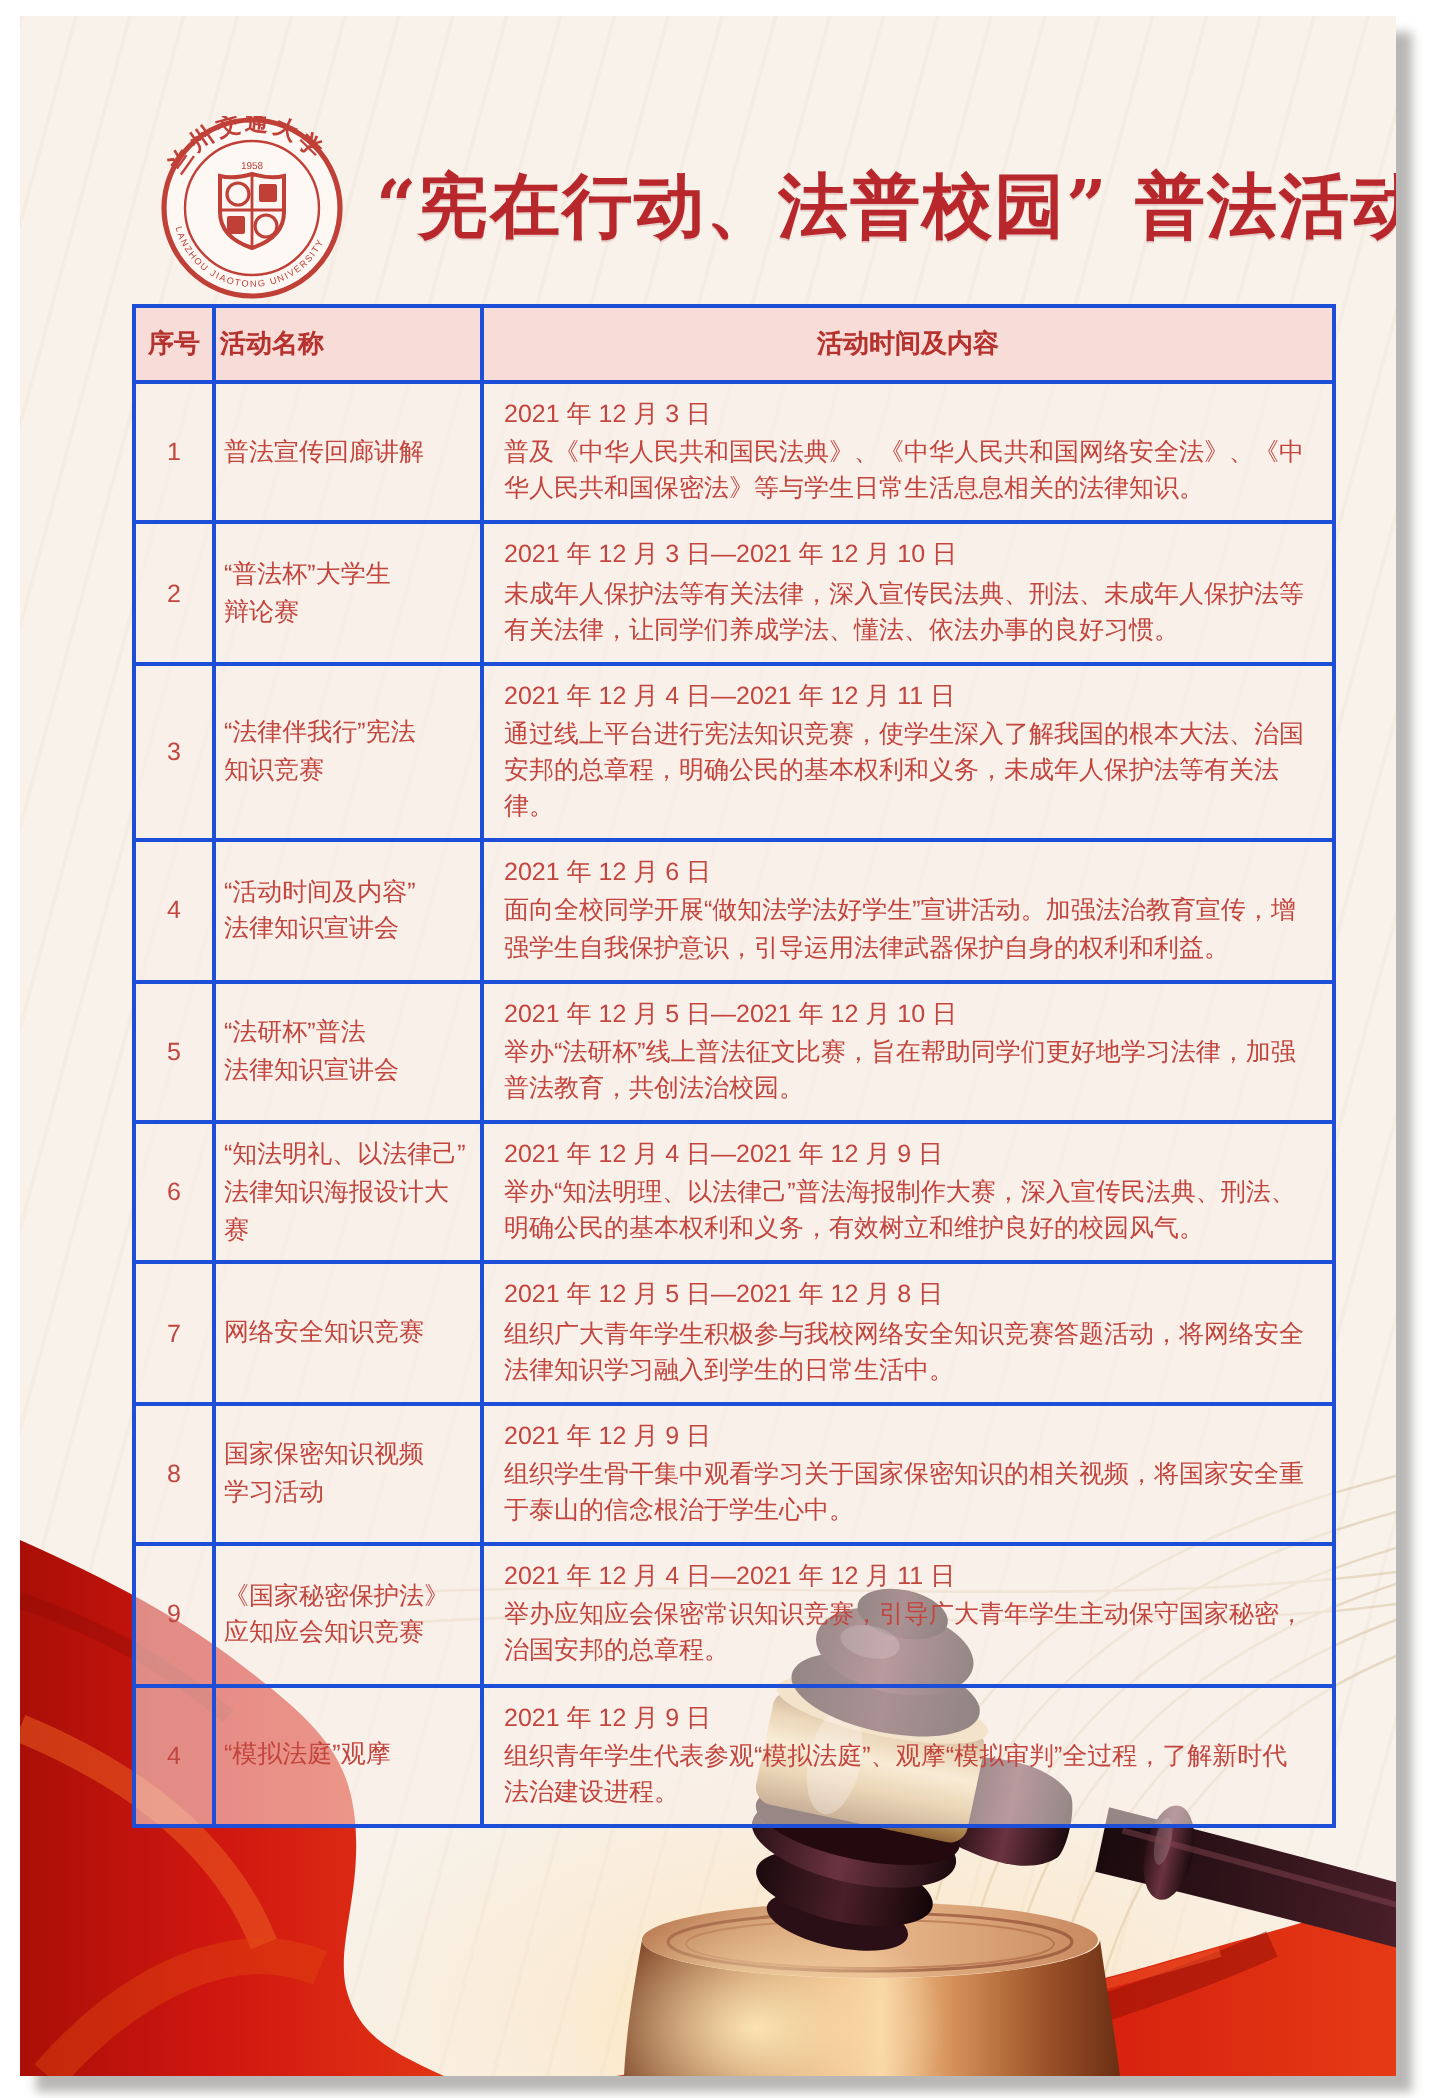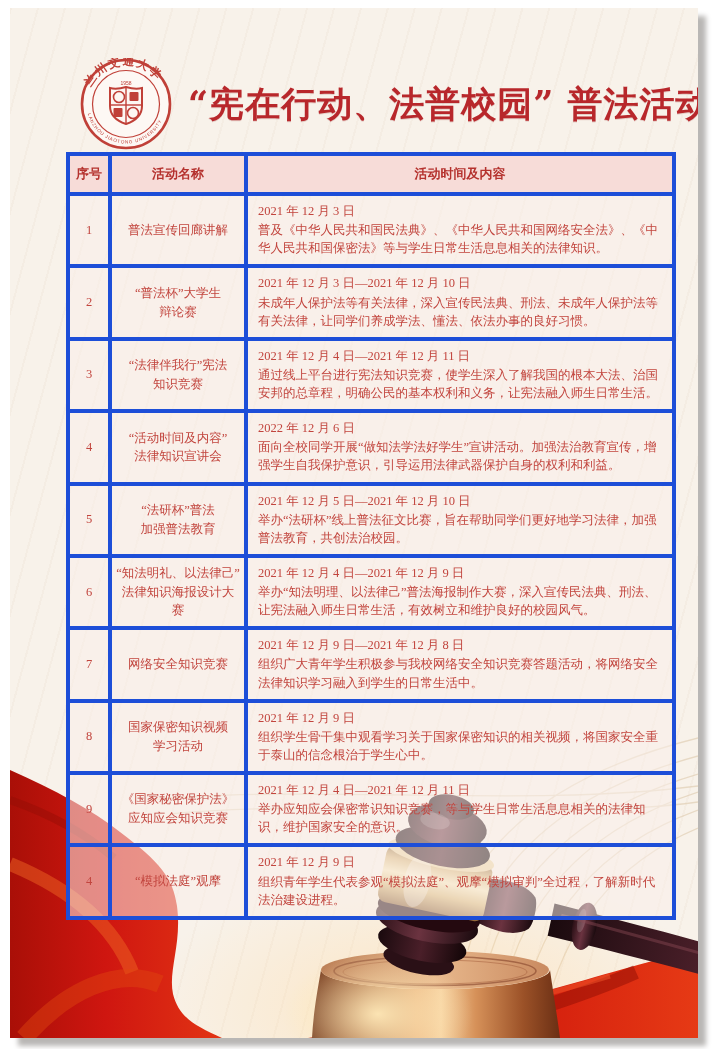--- a/index.html
+++ b/index.html
@@ -31,31 +31,30 @@
     letter-spacing:1px;white-space:nowrap;
     font-family:"DejaVu Serif","Liberation Serif",serif;
     text-shadow:0 1px 0 rgba(120,10,10,0.15);
   }
   .law-table{
     position:absolute;left:56px;top:144px;width:582px;
     border-collapse:collapse;table-layout:fixed;
     color:#c2453e;
   }
   .law-table th,.law-table td{
-    border:4px solid #1d4ed8;
+    border:2px solid #1d4ed8;
     vertical-align:middle;
-    font-family:Liberation Serif, serif;
   }
   .law-table th{
     background:#f7dcd8;color:#b5322e;font-size:13px;font-weight:bold;
     height:32px;padding:2px;
   }
   .law-table td{background:rgba(250,238,233,0.55);}
   .c-no{width:34px;text-align:center;font-size:12.5px;}
-  .c-name{width:128px;text-align:center;font-size:12.5px;line-height:1.5;
+  .c-name{width:128px;text-align:left;font-size:12.5px;line-height:1.5;
     white-space:pre-line;padding:6px 4px;}
   .c-content{width:420px;text-align:left;font-size:12.5px;line-height:1.45;
     padding:6px 10px 7px 10px;}
   .c-content .date{margin-bottom:1px;}
 </style>
 </head>
 <body>
 
 <div class="poster-card">
 
@@ -231,80 +230,80 @@
         <div class="desc">未成年人保护法等有关法律，深入宣传民法典、刑法、未成年人保护法等有关法律，让同学们养成学法、懂法、依法办事的良好习惯。</div>
       </td>
     </tr>
 
     <tr>
       <td class="c-no">3</td>
       <td class="c-name">“法律伴我行”宪法
 知识竞赛</td>
       <td class="c-content">
         <div class="date">2021 年 12 月 4 日—2021 年 12 月 11 日</div>
-        <div class="desc">通过线上平台进行宪法知识竞赛，使学生深入了解我国的根本大法、治国安邦的总章程，明确公民的基本权利和义务，让宪法融入师生日常生活。</div>
+        <div class="desc">通过线上平台进行宪法知识竞赛，使学生深入了解我国的根本大法、治国安邦的总章程，明确公民的基本权利和义务，未成年人保护法等有关法律。</div>
       </td>
     </tr>
 
     <tr>
       <td class="c-no">4</td>
       <td class="c-name">“活动时间及内容”
 法律知识宣讲会</td>
       <td class="c-content">
-        <div class="date">2022 年 12 月 6 日</div>
+        <div class="date">2021 年 12 月 6 日</div>
         <div class="desc">面向全校同学开展“做知法学法好学生”宣讲活动。加强法治教育宣传，增强学生自我保护意识，引导运用法律武器保护自身的权利和利益。</div>
       </td>
     </tr>
 
     <tr>
       <td class="c-no">5</td>
       <td class="c-name">“法研杯”普法
-加强普法教育</td>
+法律知识宣讲会</td>
       <td class="c-content">
         <div class="date">2021 年 12 月 5 日—2021 年 12 月 10 日</div>
         <div class="desc">举办“法研杯”线上普法征文比赛，旨在帮助同学们更好地学习法律，加强普法教育，共创法治校园。</div>
       </td>
     </tr>
 
     <tr>
       <td class="c-no">6</td>
       <td class="c-name">“知法明礼、以法律己”
 法律知识海报设计大赛</td>
       <td class="c-content">
         <div class="date">2021 年 12 月 4 日—2021 年 12 月 9 日</div>
-        <div class="desc">举办“知法明理、以法律己”普法海报制作大赛，深入宣传民法典、刑法、让宪法融入师生日常生活，有效树立和维护良好的校园风气。</div>
+        <div class="desc">举办“知法明理、以法律己”普法海报制作大赛，深入宣传民法典、刑法、明确公民的基本权利和义务，有效树立和维护良好的校园风气。</div>
       </td>
     </tr>
 
     <tr>
       <td class="c-no">7</td>
       <td class="c-name">网络安全知识竞赛</td>
       <td class="c-content">
-        <div class="date">2021 年 12 月 9 日—2021 年 12 月 8 日</div>
+        <div class="date">2021 年 12 月 5 日—2021 年 12 月 8 日</div>
         <div class="desc">组织广大青年学生积极参与我校网络安全知识竞赛答题活动，将网络安全法律知识学习融入到学生的日常生活中。</div>
       </td>
     </tr>
 
     <tr>
       <td class="c-no">8</td>
       <td class="c-name">国家保密知识视频
 学习活动</td>
       <td class="c-content">
         <div class="date">2021 年 12 月 9 日</div>
         <div class="desc">组织学生骨干集中观看学习关于国家保密知识的相关视频，将国家安全重于泰山的信念根治于学生心中。</div>
       </td>
     </tr>
 
     <tr>
       <td class="c-no">9</td>
       <td class="c-name">《国家秘密保护法》
 应知应会知识竞赛</td>
       <td class="c-content">
         <div class="date">2021 年 12 月 4 日—2021 年 12 月 11 日</div>
-        <div class="desc">举办应知应会保密常识知识竞赛，等与学生日常生活息息相关的法律知识，维护国家安全的意识。</div>
+        <div class="desc">举办应知应会保密常识知识竞赛，引导广大青年学生主动保守国家秘密，治国安邦的总章程。</div>
       </td>
     </tr>
 
     <tr>
       <td class="c-no">4</td>
       <td class="c-name">“模拟法庭”观摩</td>
       <td class="c-content">
         <div class="date">2021 年 12 月 9 日</div>
         <div class="desc">组织青年学生代表参观“模拟法庭”、观摩“模拟审判”全过程，了解新时代法治建设进程。</div>
       </td>

